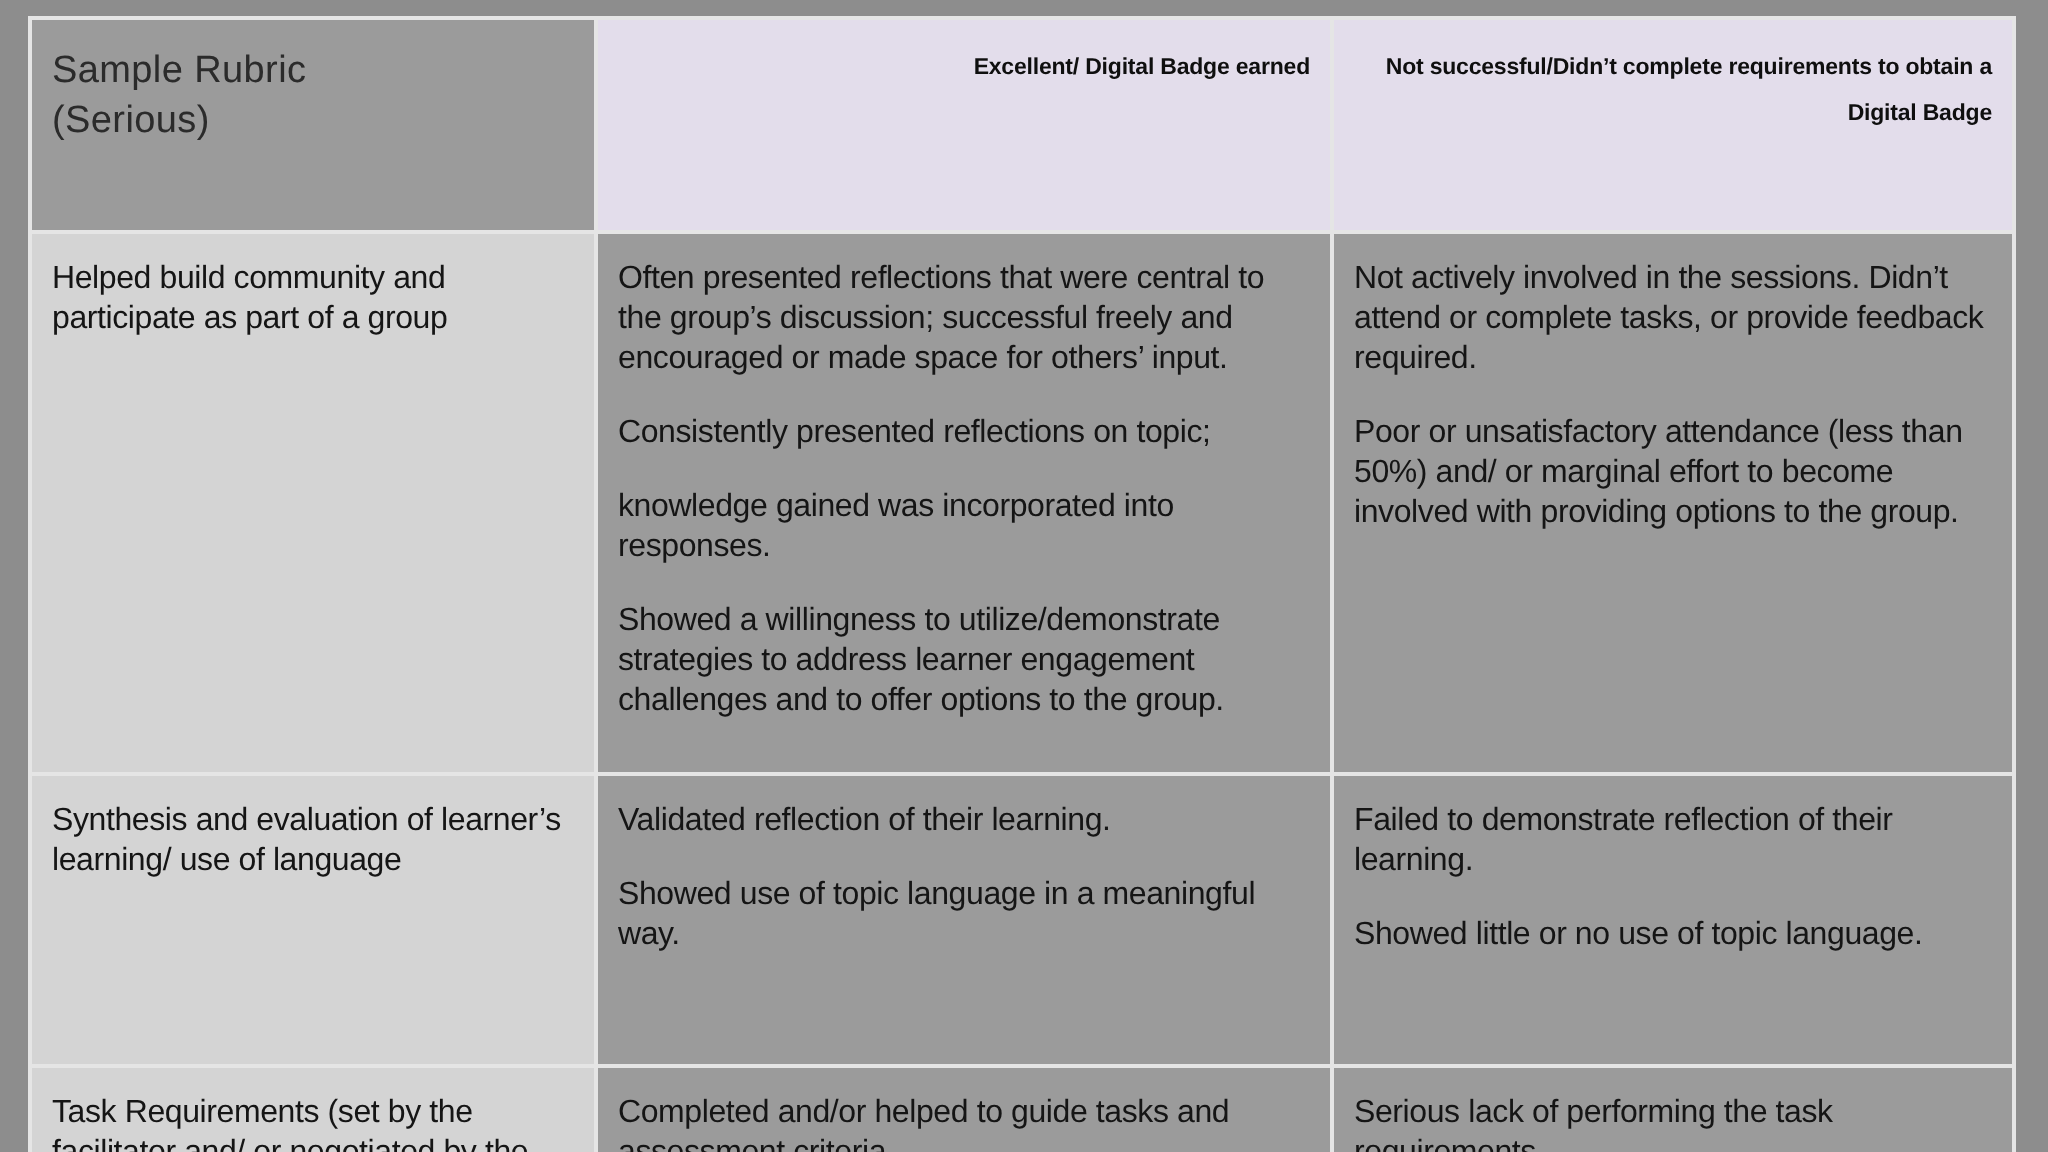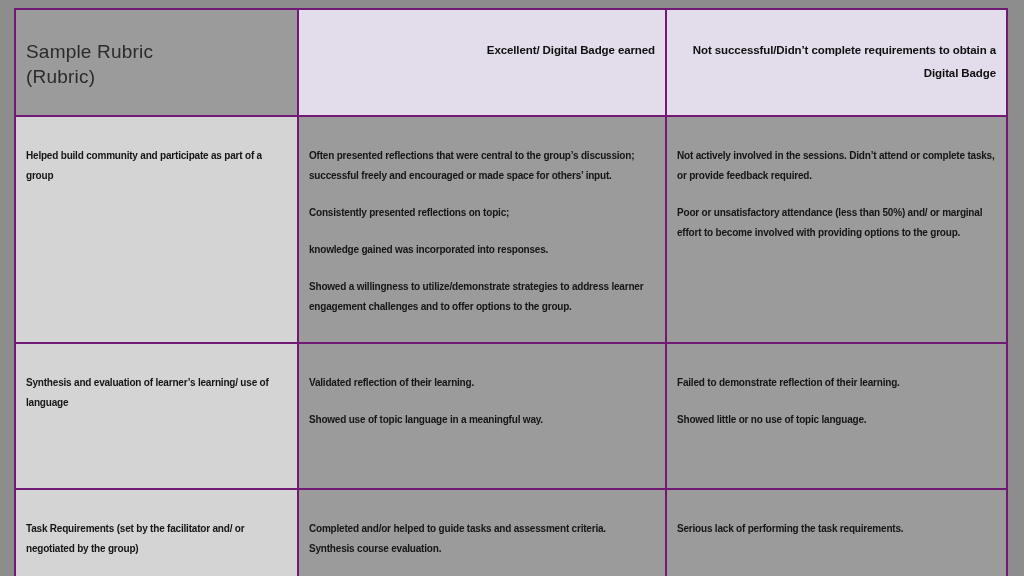--- a/index.html
+++ b/index.html
@@ -15,32 +15,32 @@
   table.rubric {
     position: absolute;
     left: 14px;
     top: 8px;
     width: 992px;
     height: 554px;
     border-collapse: collapse;
     table-layout: fixed;
   }
   table.rubric td {
-    border: 2px solid #701a75;
+    border: 2px solid #e5e5e5;
     vertical-align: top;
-    padding: 29px 10px 8px 10px;
+    padding: 13px 10px 8px 10px;
   }
   
   .fill-gray      { background: #9b9b9b; }
   .fill-lavender  { background: #e3ddeb; text-align: right; }
   .fill-light     { background: #d4d4d4; }
   
   .body-text {
-    font-size: 10px;
-    font-weight: bold;
+    font-size: 16px;
+    font-weight: normal;
     color: #151515;
     letter-spacing: -0.2px;
     line-height: 20px;
   }
   .body-text p { margin: 0 0 17px 0; }
   .body-text.tight p { margin: 0; }
   .header-text {
     font-size: 11.5px;
     font-weight: bold;
     color: #0f0f0f;
@@ -65,21 +65,21 @@
     <col style="width:283px">
     <col style="width:368px">
     <col style="width:341px">
   </colgroup>
 
   <tbody>
       <tr style="height:107px">
     <td class="title-cell fill-gray">
       <div class="title">
         <div>Sample Rubric</div>
-        <div>(Rubric)</div>
+        <div>(Serious)</div>
       </div>
     </td>
     <td class="header-cell fill-lavender">
       <div class="header-text">Excellent/ Digital Badge earned</div>
     </td>
     <td class="header-cell fill-lavender">
       <div class="header-text">Not successful/Didn’t complete requirements to obtain a Digital Badge</div>
     </td>
   </tr>
 

